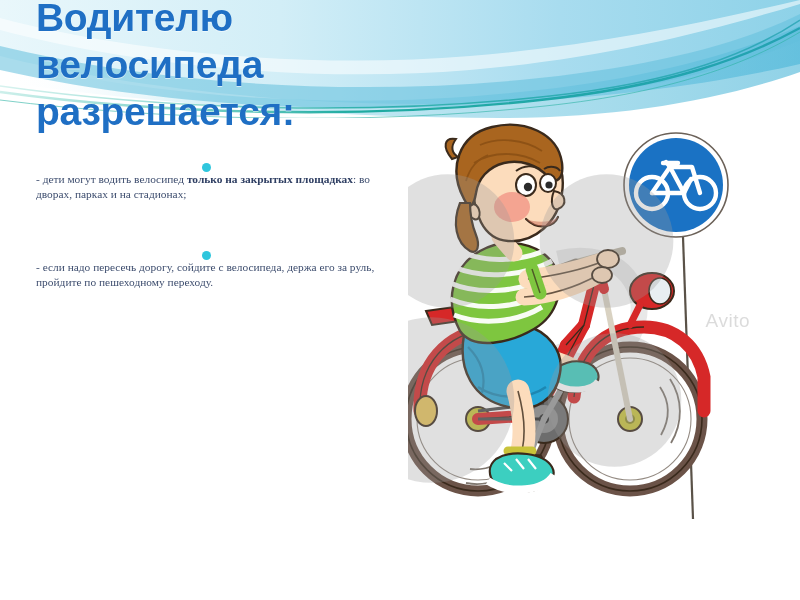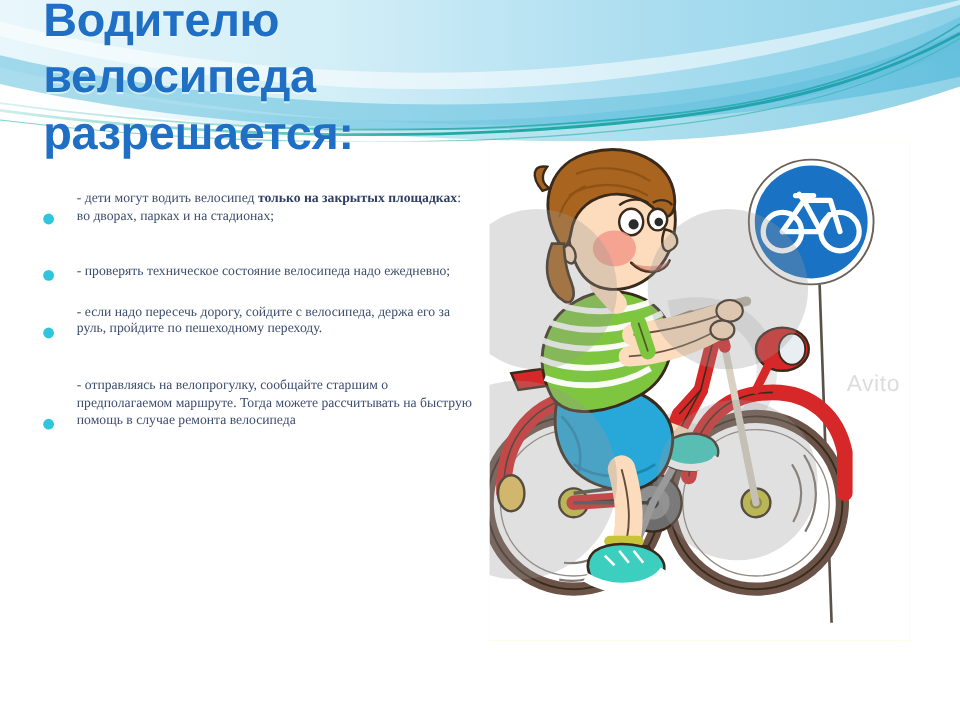--- a/index.html
+++ b/index.html
@@ -25,22 +25,23 @@
     color:#1f6fc4;
     letter-spacing:-0.3px;
     text-shadow:0 1px 0 rgba(255,255,255,.55);
   }
 
   
   .bullets{
     position:absolute;left:36px;top:158px;width:360px;z-index:4;
   }
   .bullet-row{
-    display:flex;align-items:flex-end;
+    display:flex;align-items:center;
     margin-bottom:6px;
+    flex-direction:column;
   }
   .bullet-dot{
     flex:0 0 auto;
     width:9px;height:9px;border-radius:50%;
     background:#2fc6dd;
     margin-top:5px;margin-right:19px;
   }
   .bullet-text{
     flex:1 1 auto;
     font-family:"Liberation Serif",serif;
@@ -48,21 +49,21 @@
     line-height:14.6px;
     color:#3d4d6e;
   }
   .bullet-text b{font-weight:bold;color:#2f3f63;}
   .b-gap{height:13px;}
 
   
   .picture{
     position:absolute;left:408px;top:119px;
     width:350px;height:415px;
-    background:#fef9c3;
+    background:#4c1d95;
     z-index:2;
     overflow:hidden;
   }
   .picture svg{display:block;width:350px;height:415px;}
 
   .watermark{
     position:absolute;right:8px;bottom:6px;
     display:flex;align-items:center;gap:4px;
     opacity:.30;z-index:5;pointer-events:none;
   }
@@ -118,38 +119,30 @@
 <div class="bullets">
 
   <div class="bullet-row">
     <span class="bullet-dot"></span>
     <span class="bullet-text"><span>- дети могут водить велосипед </span><b>только на закрытых площадках</b><span>: во дворах, парках и на стадионах;</span></span>
   </div>
   <div class="b-gap"></div>
 
   <div class="b-gap"></div>
 
-  <div class="bullet-row">
-    <span class="bullet-dot"></span>
-    <span class="bullet-text">- проверять техническое состояние велосипеда надо ежедневно;</span>
-  </div>
   <div class="b-gap"></div>
 
   <div class="bullet-row">
     <span class="bullet-dot"></span>
     <span class="bullet-text">- если надо пересечь дорогу, сойдите с велосипеда, держа его за руль, пройдите по пешеходному переходу.</span>
   </div>
   <div class="b-gap"></div>
 
   <div class="b-gap"></div>
 
-  <div class="bullet-row">
-    <span class="bullet-dot"></span>
-    <span class="bullet-text">- отправляясь на велопрогулку, сообщайте старшим о предполагаемом маршруте. Тогда можете рассчитывать на быструю помощь в случае ремонта велосипеда</span>
-  </div>
 
 </div>
 
 <div class="picture">
   <svg viewBox="0 0 350 415" aria-hidden="true">
     <defs>
       <style>
         .ol{stroke:#3a2a1c;stroke-width:2.2;stroke-linecap:round;stroke-linejoin:round;}
         .olt{stroke:#3a2a1c;stroke-width:1.5;stroke-linecap:round;stroke-linejoin:round;fill:none;}
       </style>

